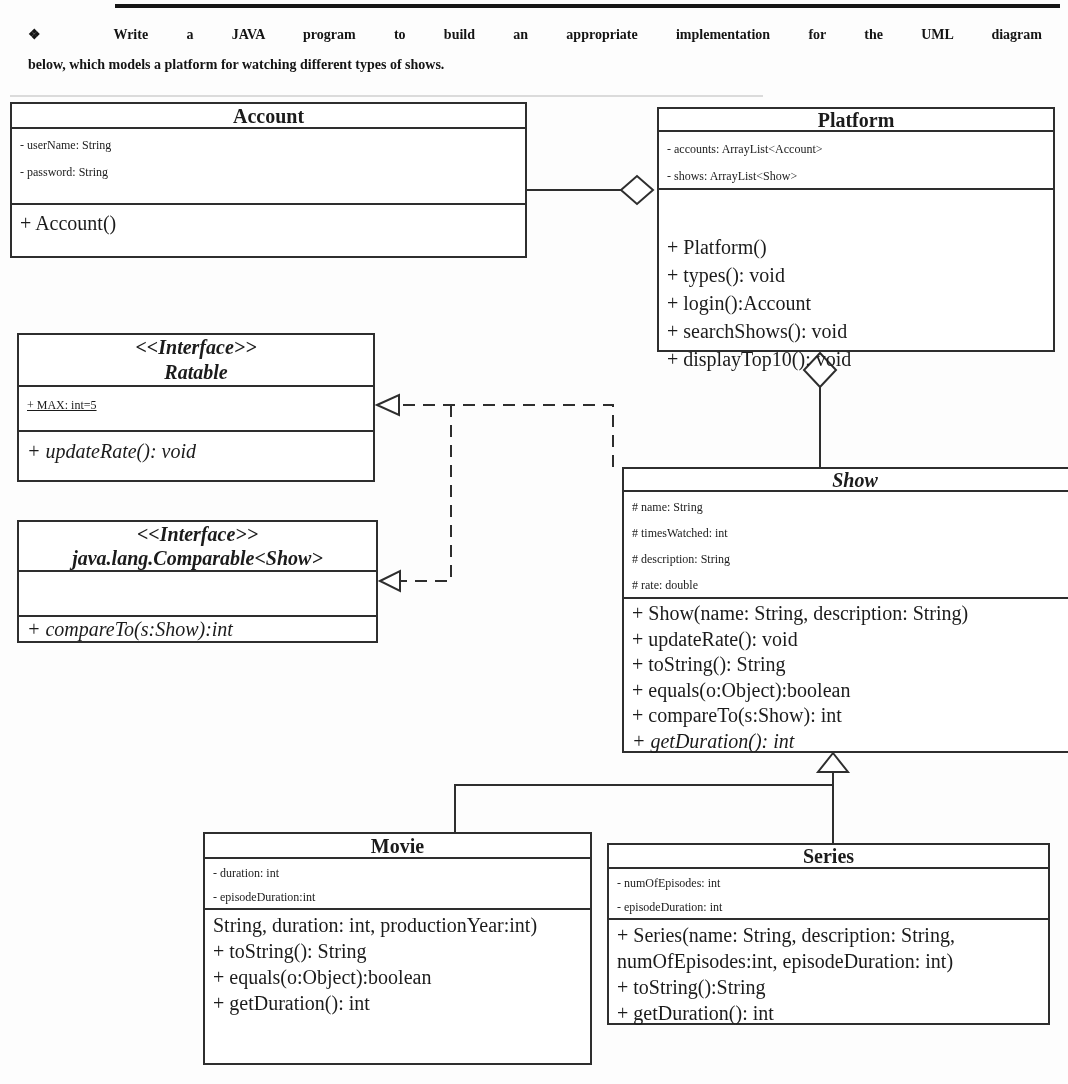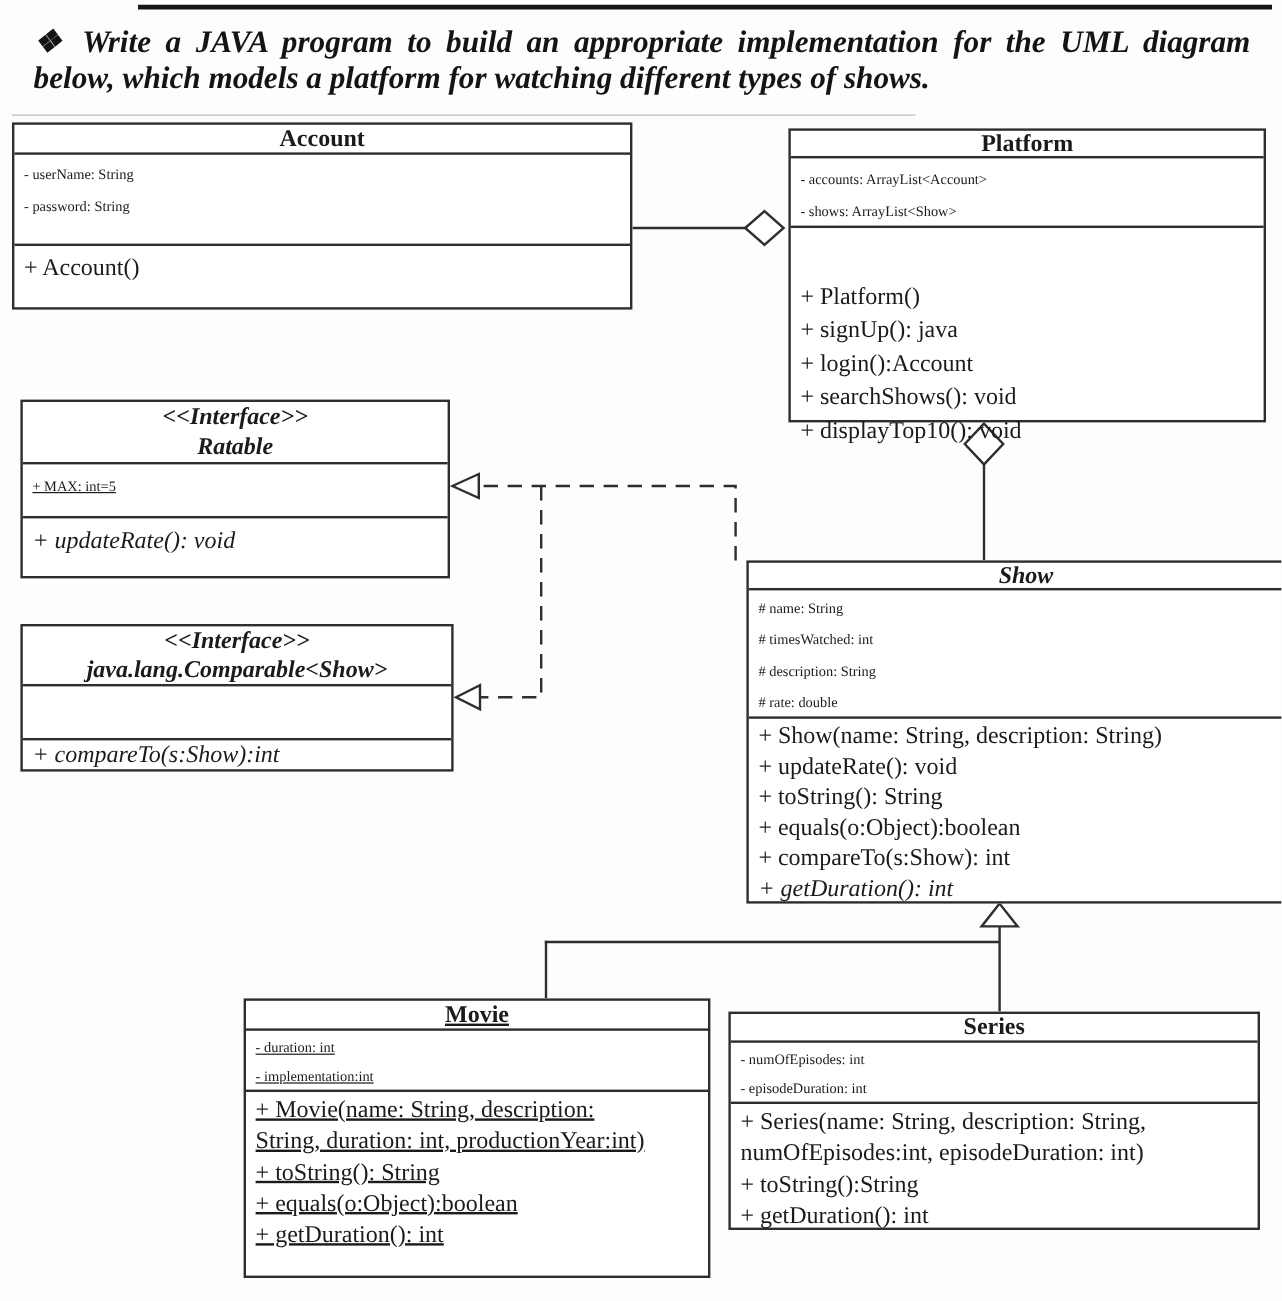--- a/index.html
+++ b/index.html
@@ -2,21 +2,21 @@
 <html><head>
 <meta charset="utf-8">
 <style>
   html,body{margin:0;padding:0;background:#ffffff;}
   .canvas{
     position:relative;width:1068px;height:1084px;background:#fdfdfd;
     font-family:"Liberation Serif","DejaVu Serif",serif;color:#1b1b1b;overflow:hidden;
   }
   .heading{
     position:absolute;left:28px;top:20px;width:1014px;
-    font-weight:bold;font-size:26px;line-height:30px;color:#141414;font-style:italic;
+    font-weight:bold;font-size:14px;line-height:30px;color:#141414;
   }
   .heading .l1{text-align:justify;text-align-last:justify;}
   .heading .l2{text-align:left;}
   svg.wires{position:absolute;left:0;top:0;pointer-events:none;}
   .uml-box{
     position:absolute;background:#ffffff;border:2px solid #2e2e2e;
     box-sizing:border-box;display:flex;flex-direction:column;
   }
   .uml-title{
     border-bottom:2px solid #2e2e2e;text-align:center;font-weight:bold;font-size:20px;
@@ -73,21 +73,21 @@
   </div>
 
   <div class="uml-box" style="left:657px;top:107px;width:398px;height:245px;">
     <div class="uml-title" style="height:21px;line-height:20px;">Platform</div>
     <div class="uml-attrs" style="height:58px;line-height:27px;padding-top:4px;">
       <div class="line">- accounts: ArrayList&lt;Account&gt;</div>
       <div class="line">- shows: ArrayList&lt;Show&gt;</div>
     </div>
     <div class="uml-methods" style="line-height:28px;padding-top:2px;margin-top:41px;">
       <div class="line">+ Platform()</div>
-      <div class="line">+ signUp(): java</div>
+      <div class="line">+ types(): void</div>
       <div class="line">+ login():Account</div>
       <div class="line">+ searchShows(): void</div>
       <div class="line">+ displayTop10(): void</div>
     </div>
   </div>
 
   <div class="uml-box" style="left:17px;top:333px;width:358px;height:149px;">
     <div class="uml-title italic" style="height:50px;line-height:25px;">
       <div>&lt;&lt;Interface&gt;&gt;</div>
       <div>Ratable</div>
@@ -122,28 +122,27 @@
     <div class="uml-methods" style="line-height:25.5px;padding-top:2px;">
       <div class="line">+ Show(name: String, description: String)</div>
       <div class="line">+ updateRate(): void</div>
       <div class="line">+ toString(): String</div>
       <div class="line">+ equals(o:Object):boolean</div>
       <div class="line">+ compareTo(s:Show): int</div>
       <div class="line it">+ getDuration(): int</div>
     </div>
   </div>
 
-  <div class="uml-box" style="left:203px;top:832px;width:389px;height:233px;text-decoration:underline;">
+  <div class="uml-box" style="left:203px;top:832px;width:389px;height:233px;">
     <div class="uml-title" style="height:23px;line-height:22px;">Movie</div>
     <div class="uml-attrs" style="height:51px;line-height:24px;padding-top:2px;">
       <div class="line">- duration: int</div>
-      <div class="line">- implementation:int</div>
+      <div class="line">- episodeDuration:int</div>
     </div>
     <div class="uml-methods" style="line-height:26px;padding-top:2px;">
-      <div class="line">+ Movie(name: String, description:</div>
       <div class="line">String, duration: int, productionYear:int)</div>
       <div class="line">+ toString(): String</div>
       <div class="line">+ equals(o:Object):boolean</div>
       <div class="line">+ getDuration(): int</div>
     </div>
   </div>
 
   <div class="uml-box" style="left:607px;top:843px;width:443px;height:182px;">
     <div class="uml-title" style="height:22px;line-height:21px;">Series</div>
     <div class="uml-attrs" style="height:51px;line-height:24px;padding-top:2px;">

